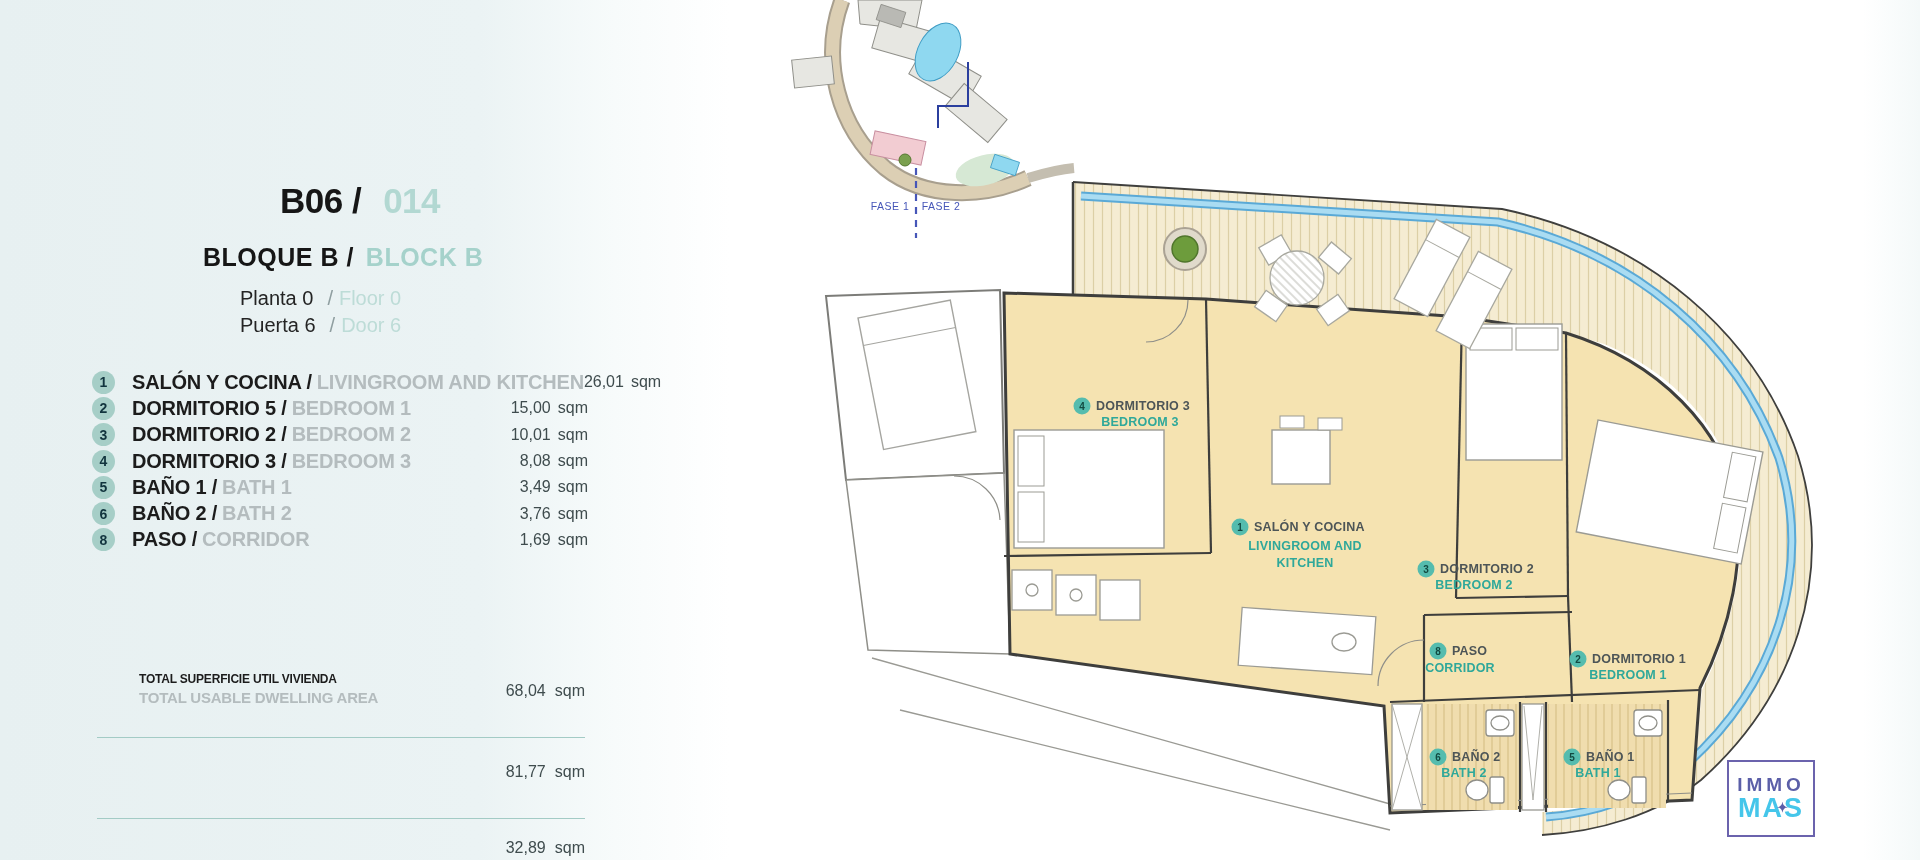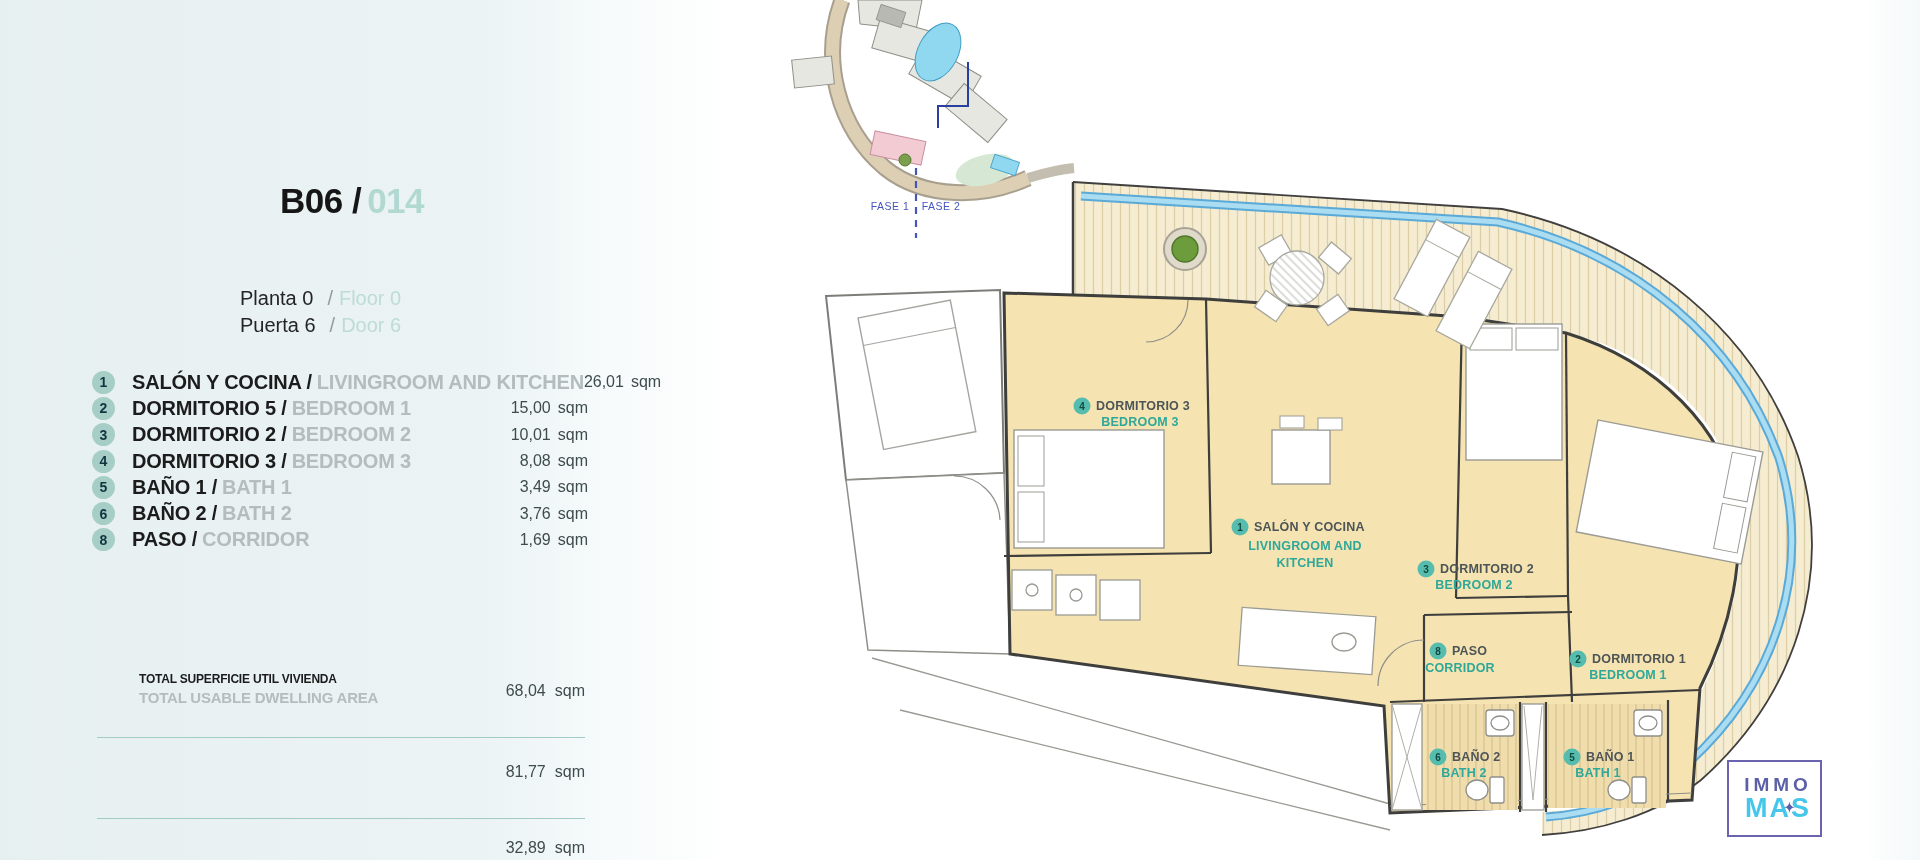--- a/index.html
+++ b/index.html
@@ -4,21 +4,21 @@
 <style>
   html,body{margin:0;padding:0;}
   .canvas{
     position:relative;width:1920px;height:860px;overflow:hidden;
     font-family:"Liberation Sans",sans-serif;
     background:linear-gradient(90deg,#e7f0f1 0%,#ebf3f4 25%,#f7fbfb 32%,#ffffff 38%,#ffffff 97%,#f4f9f9 100%);
   }
   
   .title-line{position:absolute;left:280px;top:181px;font-size:35px;font-weight:bold;letter-spacing:-0.5px;white-space:nowrap;}
   .t-dark{color:#161616;}
-  .t-light{color:#b2d8d2;margin-left:6px;text-align:right;}
+  .t-light{color:#b2d8d2;margin-left:22px;text-align:right;}
   .block-line{position:absolute;left:203px;top:243px;font-size:25px;font-weight:bold;letter-spacing:0.5px;white-space:nowrap;}
   .block-en{color:#a5d2cb;margin-left:12px;}
   .fd-line{position:absolute;font-size:20px;white-space:nowrap;}
   .fd-es{color:#242424;font-weight:normal;}
   .fd-en{color:#bddcd7;margin-left:6px;}
   .fd-sep{color:#8f9ea0;margin-left:14px;}
   .room-list{position:absolute;left:92px;top:369px;width:496px;}
   .room-row{display:flex;align-items:center;height:26.3px;}
   .num-circle{width:23px;height:23px;border-radius:50%;background:#a6cec7;color:#11343e;
     font-size:14px;font-weight:bold;display:flex;align-items:center;justify-content:center;flex:0 0 23px;}
@@ -36,34 +36,37 @@
   .total-val .unit{margin-left:9px;}
   .tdivider{position:absolute;left:0;width:488px;height:0;border-top:1.6px solid #a3cbc5;}
   
   .plan-svg{position:absolute;left:760px;top:0;width:1160px;height:860px;}
   .es-lab{font-family:"Liberation Sans",sans-serif;font-size:12.5px;font-weight:bold;fill:#4d5557;letter-spacing:0.2px;}
   .en-lab{font-family:"Liberation Sans",sans-serif;font-size:12.5px;font-weight:bold;fill:#2fa89a;letter-spacing:0.2px;}
   .cnum{font-family:"Liberation Sans",sans-serif;font-size:10px;font-weight:bold;fill:#124a42;}
   .fase{font-family:"Liberation Sans",sans-serif;font-size:10.5px;fill:#4656b8;letter-spacing:0.5px;}
   
   .logo{position:absolute;left:1727px;top:760px;width:84px;height:73px;border:2.5px solid #6b63ad;
-    background:rgba(255,255,255,0.55);display:flex;flex-direction:column;align-items:center;justify-content:center;padding-left:7px;}
+    background:rgba(255,255,255,0.55);display:flex;flex-direction:column;align-items:center;justify-content:center;}
   .logo-top{font-size:19px;font-weight:bold;color:#5b5fa8;letter-spacing:4px;line-height:20px;}
   .logo-bottom{font-size:27px;font-weight:bold;color:#45c6ea;letter-spacing:2px;line-height:27px;position:relative;}
   .logo-spade{position:absolute;right:14px;bottom:1px;font-size:13px;color:#5b5fa8;}
 </style>
 </head>
 <body>
 
 <div class="canvas">
 
   <div class="title-line">
     <span class="t-dark">B06 /</span><span class="t-light">014</span>
   </div>
 
+  <div class="block-line">
+    <span class="t-dark">BLOQUE B /</span><span class="block-en">BLOCK B</span>
+  </div>
 
   <div class="fd-line" style="left:240px;top:287px;">
     <span class="fd-es">Planta 0</span><span class="fd-sep">/</span><span class="fd-en">Floor 0</span>
   </div>
   <div class="fd-line" style="left:240px;top:314px;">
     <span class="fd-es">Puerta 6</span><span class="fd-sep">/</span><span class="fd-en">Door 6</span>
   </div>
 
   <div class="room-list">
     <div class="room-row">

